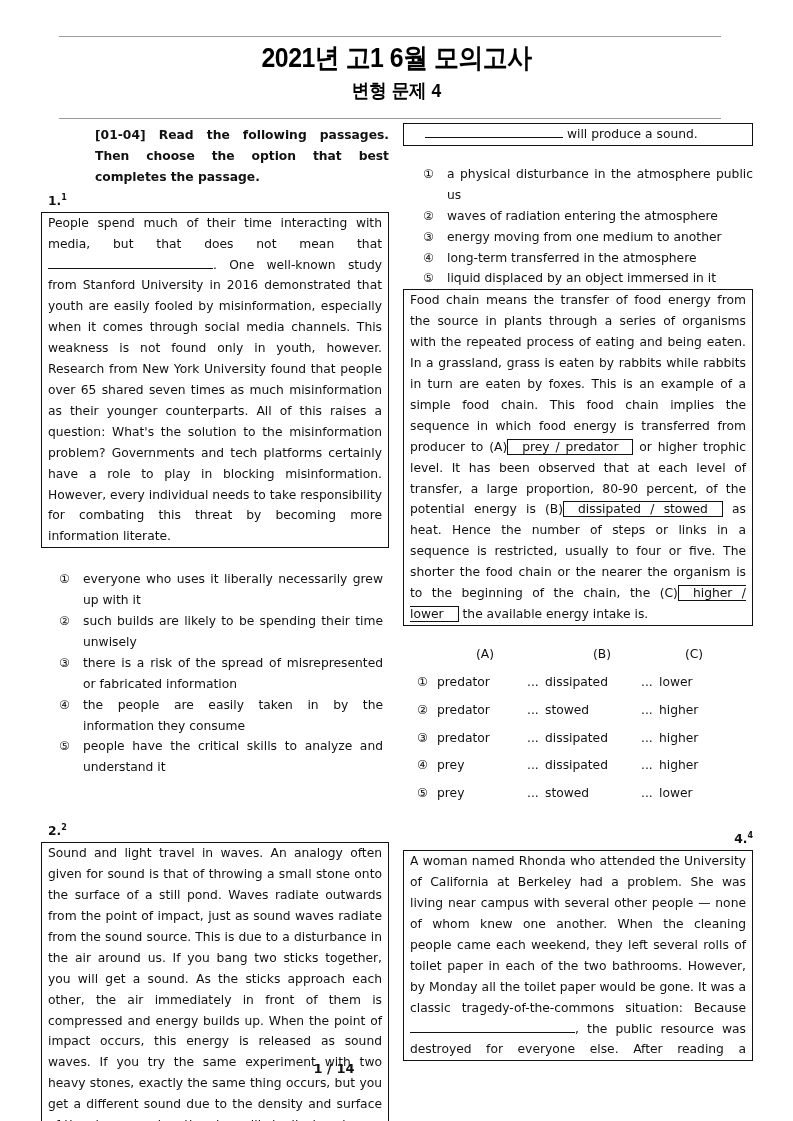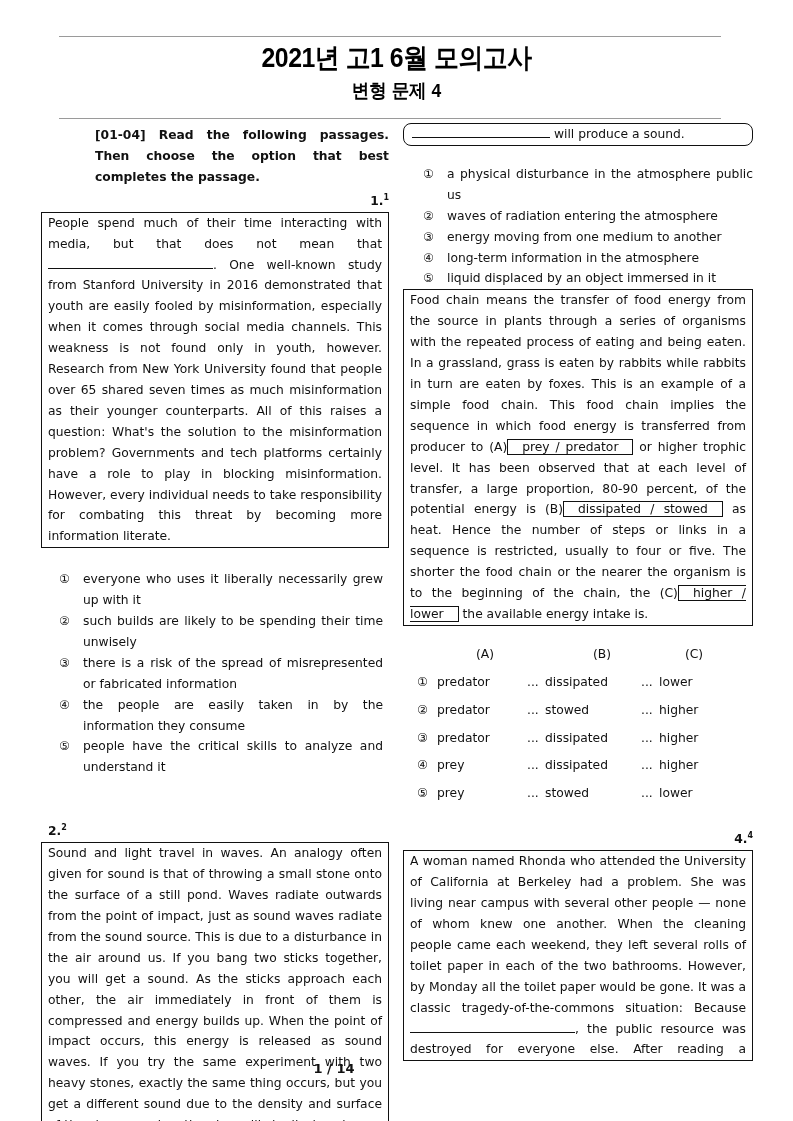--- a/index.html
+++ b/index.html
@@ -29,21 +29,21 @@
 </head>
 <body>
 
 <div class="rule" style="top:36px;"></div>
 <div class="title t1">2021년 고1 6월 모의고사</div>
 <div class="title t2">변형 문제 4</div>
 <div class="rule" style="top:118px;"></div>
 
 <div class="col" style="left:41px; top:125px; width:348px;">
   <div class="instr" style="padding-left:7px;margin-left:47px;">[01-04] Read the following passages. Then choose the option that best completes the passage.</div>
-  <div class="qnum" style="padding-left:7px;text-align:right;">
+  <div class="qnum" style="padding-left:7px;">
     <span>1.</span><sup>1</sup>
   </div>
   <div class="box">
     <span>People spend much of their time interacting with media, but that does not mean that</span>
     <span class="blank"></span><span>. One well-known study from Stanford University in 2016 demonstrated that youth are easily fooled by misinformation, especially when it comes through social media channels. This weakness is not found only in youth, however. Research from New York University found that people over 65 shared seven times as much misinformation as their younger counterparts. All of this raises a question: What's the solution to the misinformation problem? Governments and tech platforms certainly have a role to play in blocking misinformation. However, every individual needs to take responsibility for combating this threat by becoming more information literate.</span>
   </div>
   <ul class="opts" style="margin-top:21px; padding-left:18px; padding-right:6px;">
     <li>
         <span class="num">①</span>
         <span class="txt">everyone who uses it liberally necessarily grew up with it</span>
@@ -67,40 +67,40 @@
   </ul>
   <div class="qnum" style="padding-left:7px; margin-top:40px;">
     <span>2.</span><sup>2</sup>
   </div>
   <div class="box" style="text-align-last: justify;">
     <span>Sound and light travel in waves. An analogy often given for sound is that of throwing a small stone onto the surface of a still pond. Waves radiate outwards from the point of impact, just as sound waves radiate from the sound source. This is due to a disturbance in the air around us. If you bang two sticks together, you will get a sound. As the sticks approach each other, the air immediately in front of them is compressed and energy builds up. When the point of impact occurs, this energy is released as sound waves. If you try the same experiment with two heavy stones, exactly the same thing occurs, but you get a different sound due to the density and surface of the stones, and as they have likely displaced more air, a louder sound. And so,</span>
   </div>
 </div>
 
 <div class="col" style="left:403px; top:123px; width:350px;">
-  <div class="box" style="padding-left:8px;border-radius:8px;">
+  <div class="box" style="padding-left:21px;">
     <span class="blank short"></span>
     <span>will produce a sound.</span>
   </div>
   <ul class="opts" style="margin-top:18px; padding-left:20px;">
     <li>
         <span class="num">①</span>
         <span class="txt">a physical disturbance in the atmosphere public us</span>
       </li>
     <li>
         <span class="num">②</span>
         <span class="txt">waves of radiation entering the atmosphere</span>
       </li>
     <li>
         <span class="num">③</span>
         <span class="txt">energy moving from one medium to another</span>
       </li>
     <li>
         <span class="num">④</span>
-        <span class="txt">long-term information in the atmosphere</span>
+        <span class="txt">long-term transferred in the atmosphere</span>
       </li>
     <li>
         <span class="num">⑤</span>
         <span class="txt">liquid displaced by an object immersed in it</span>
       </li>
   </ul>
   <div class="box">
     <span>Food chain means the transfer of food energy from the source in plants through a series of organisms with the repeated process of eating and being eaten. In a grassland, grass is eaten by rabbits while rabbits in turn are eaten by foxes. This is an example of a simple food chain. This food chain implies the sequence in which food energy is transferred from producer to (A)</span><span class="hl">prey / predator</span><span> or higher trophic level. It has been observed that at each level of transfer, a large proportion, 80-90 percent, of the potential energy is (B)</span><span class="hl">dissipated / stowed</span><span> as heat. Hence the number of steps or links in a sequence is restricted, usually to four or five. The shorter the food chain or the nearer the organism is to the beginning of the chain, the (C)</span><span class="hl">higher / lower</span><span> the available energy intake is.</span>
   </div>
   <div class="grid3" style="margin-top:18px; padding-left:14px;">

